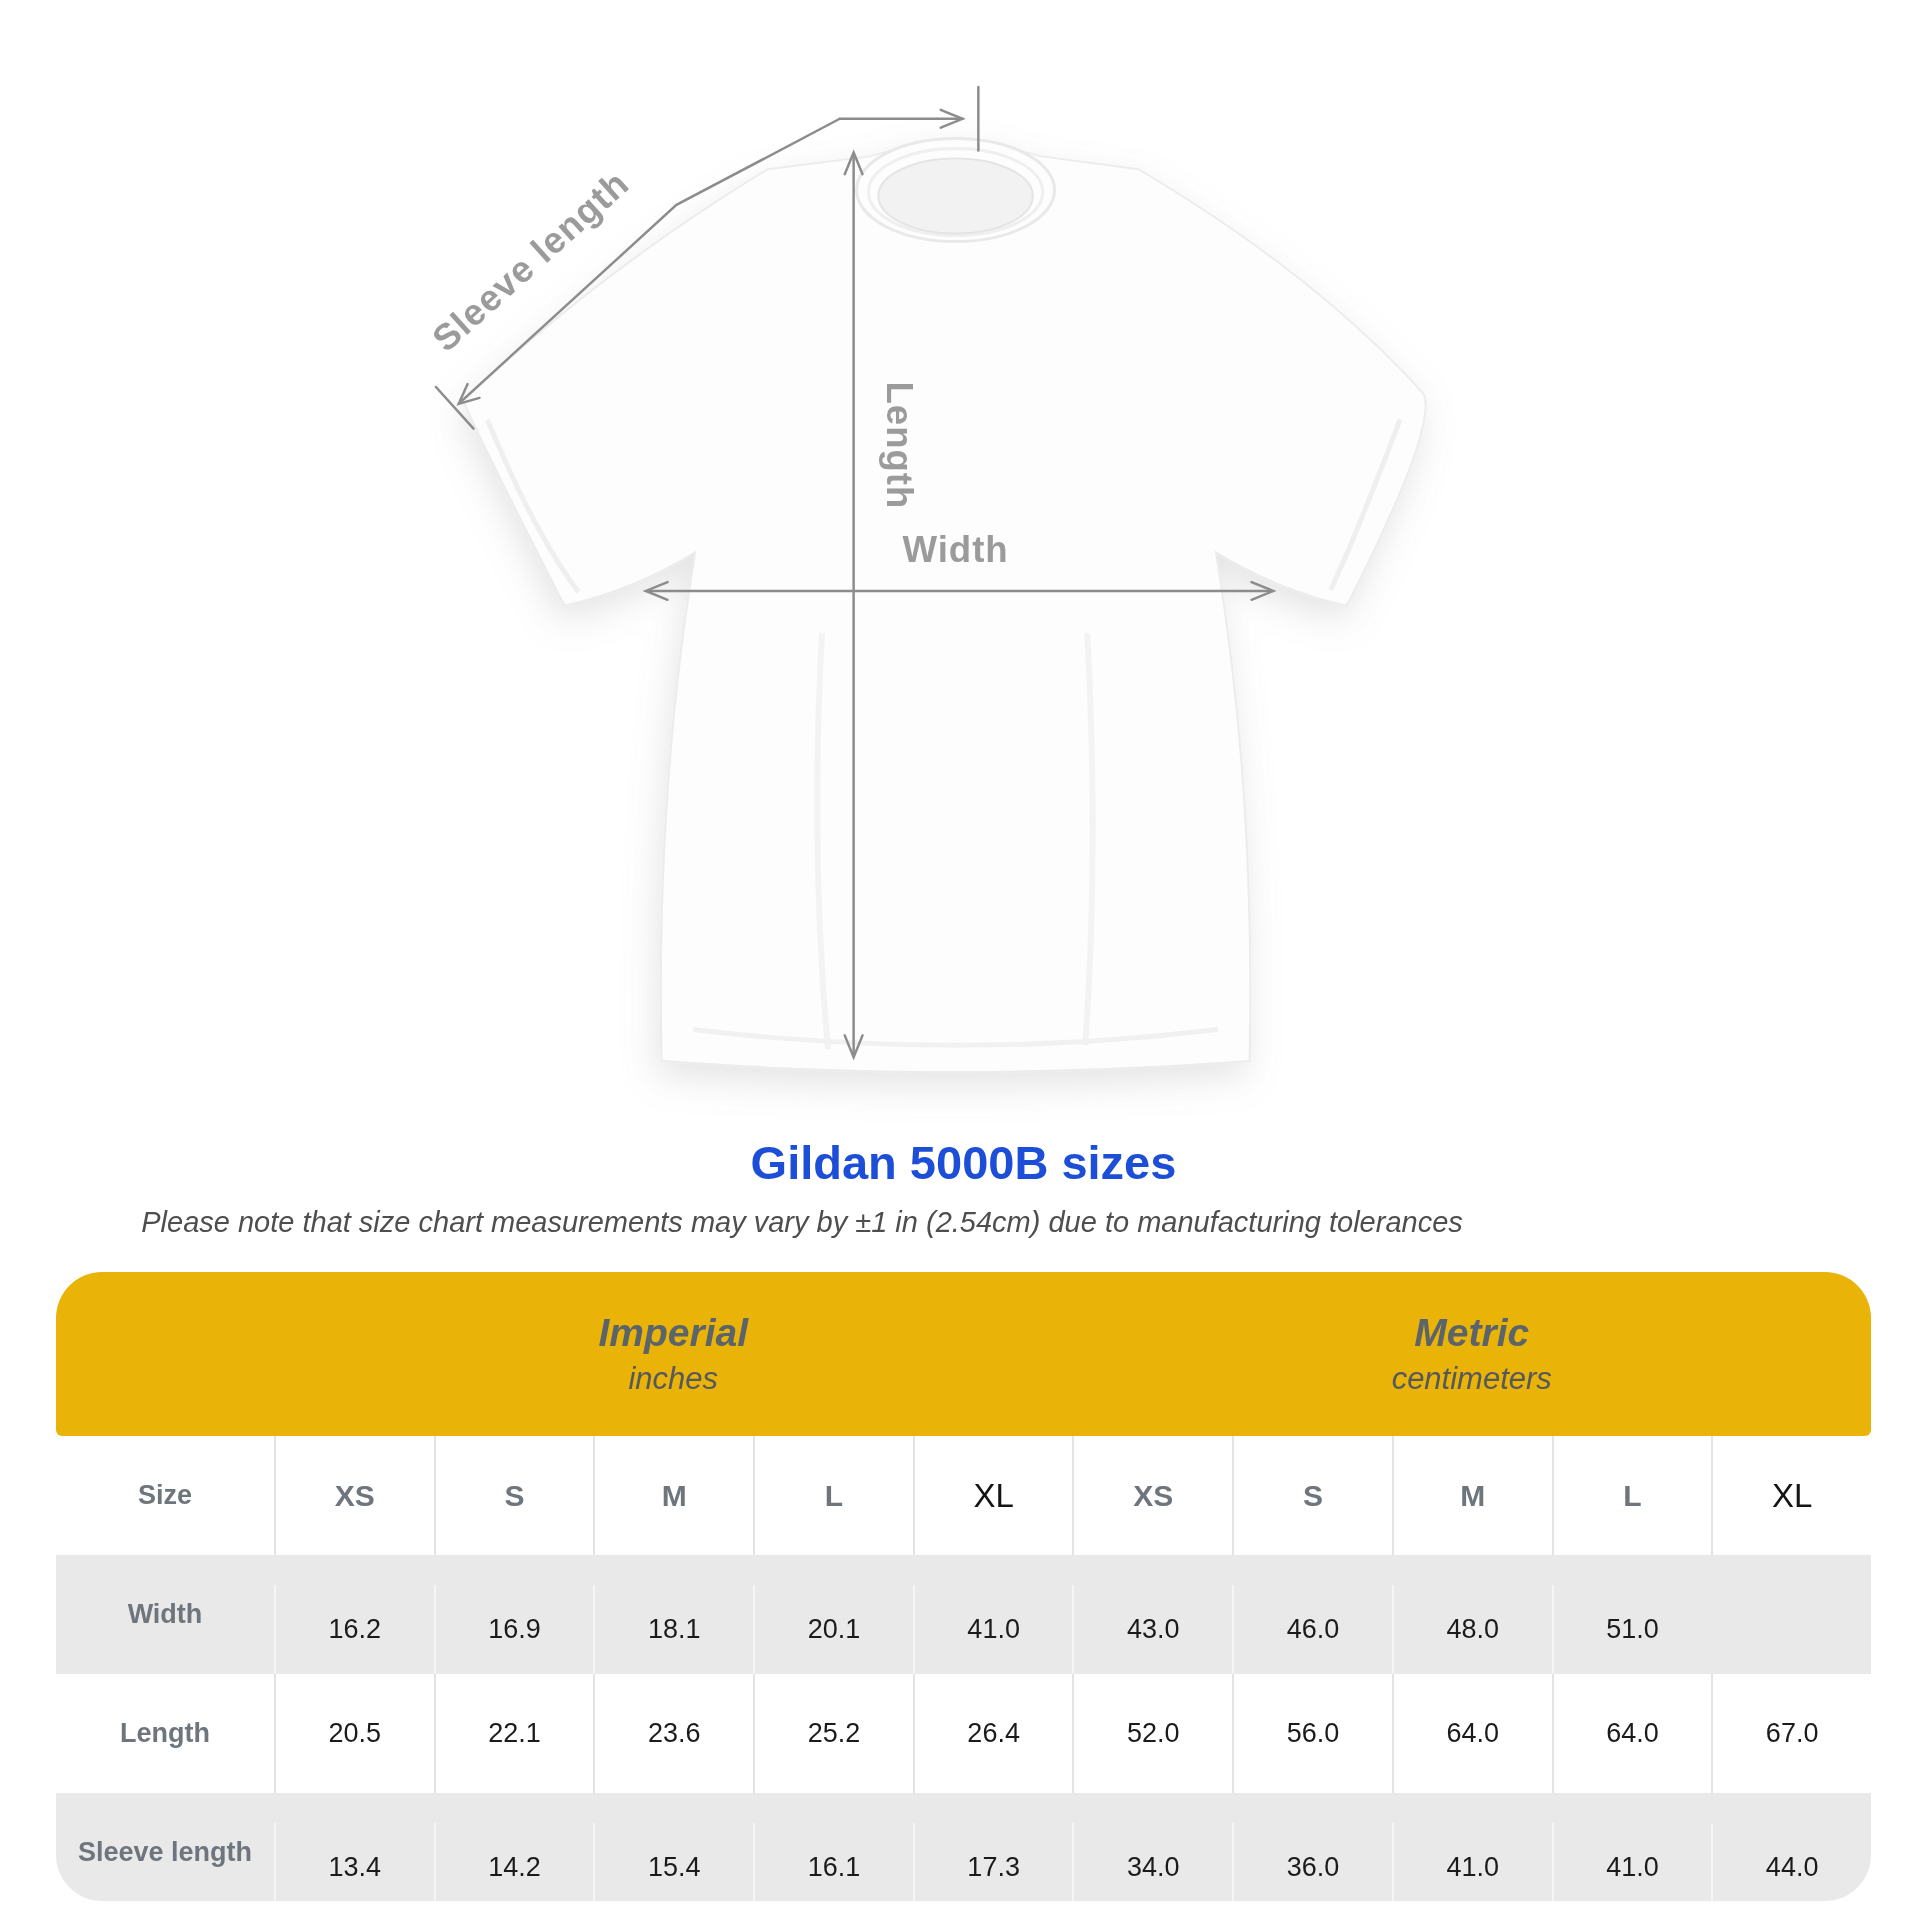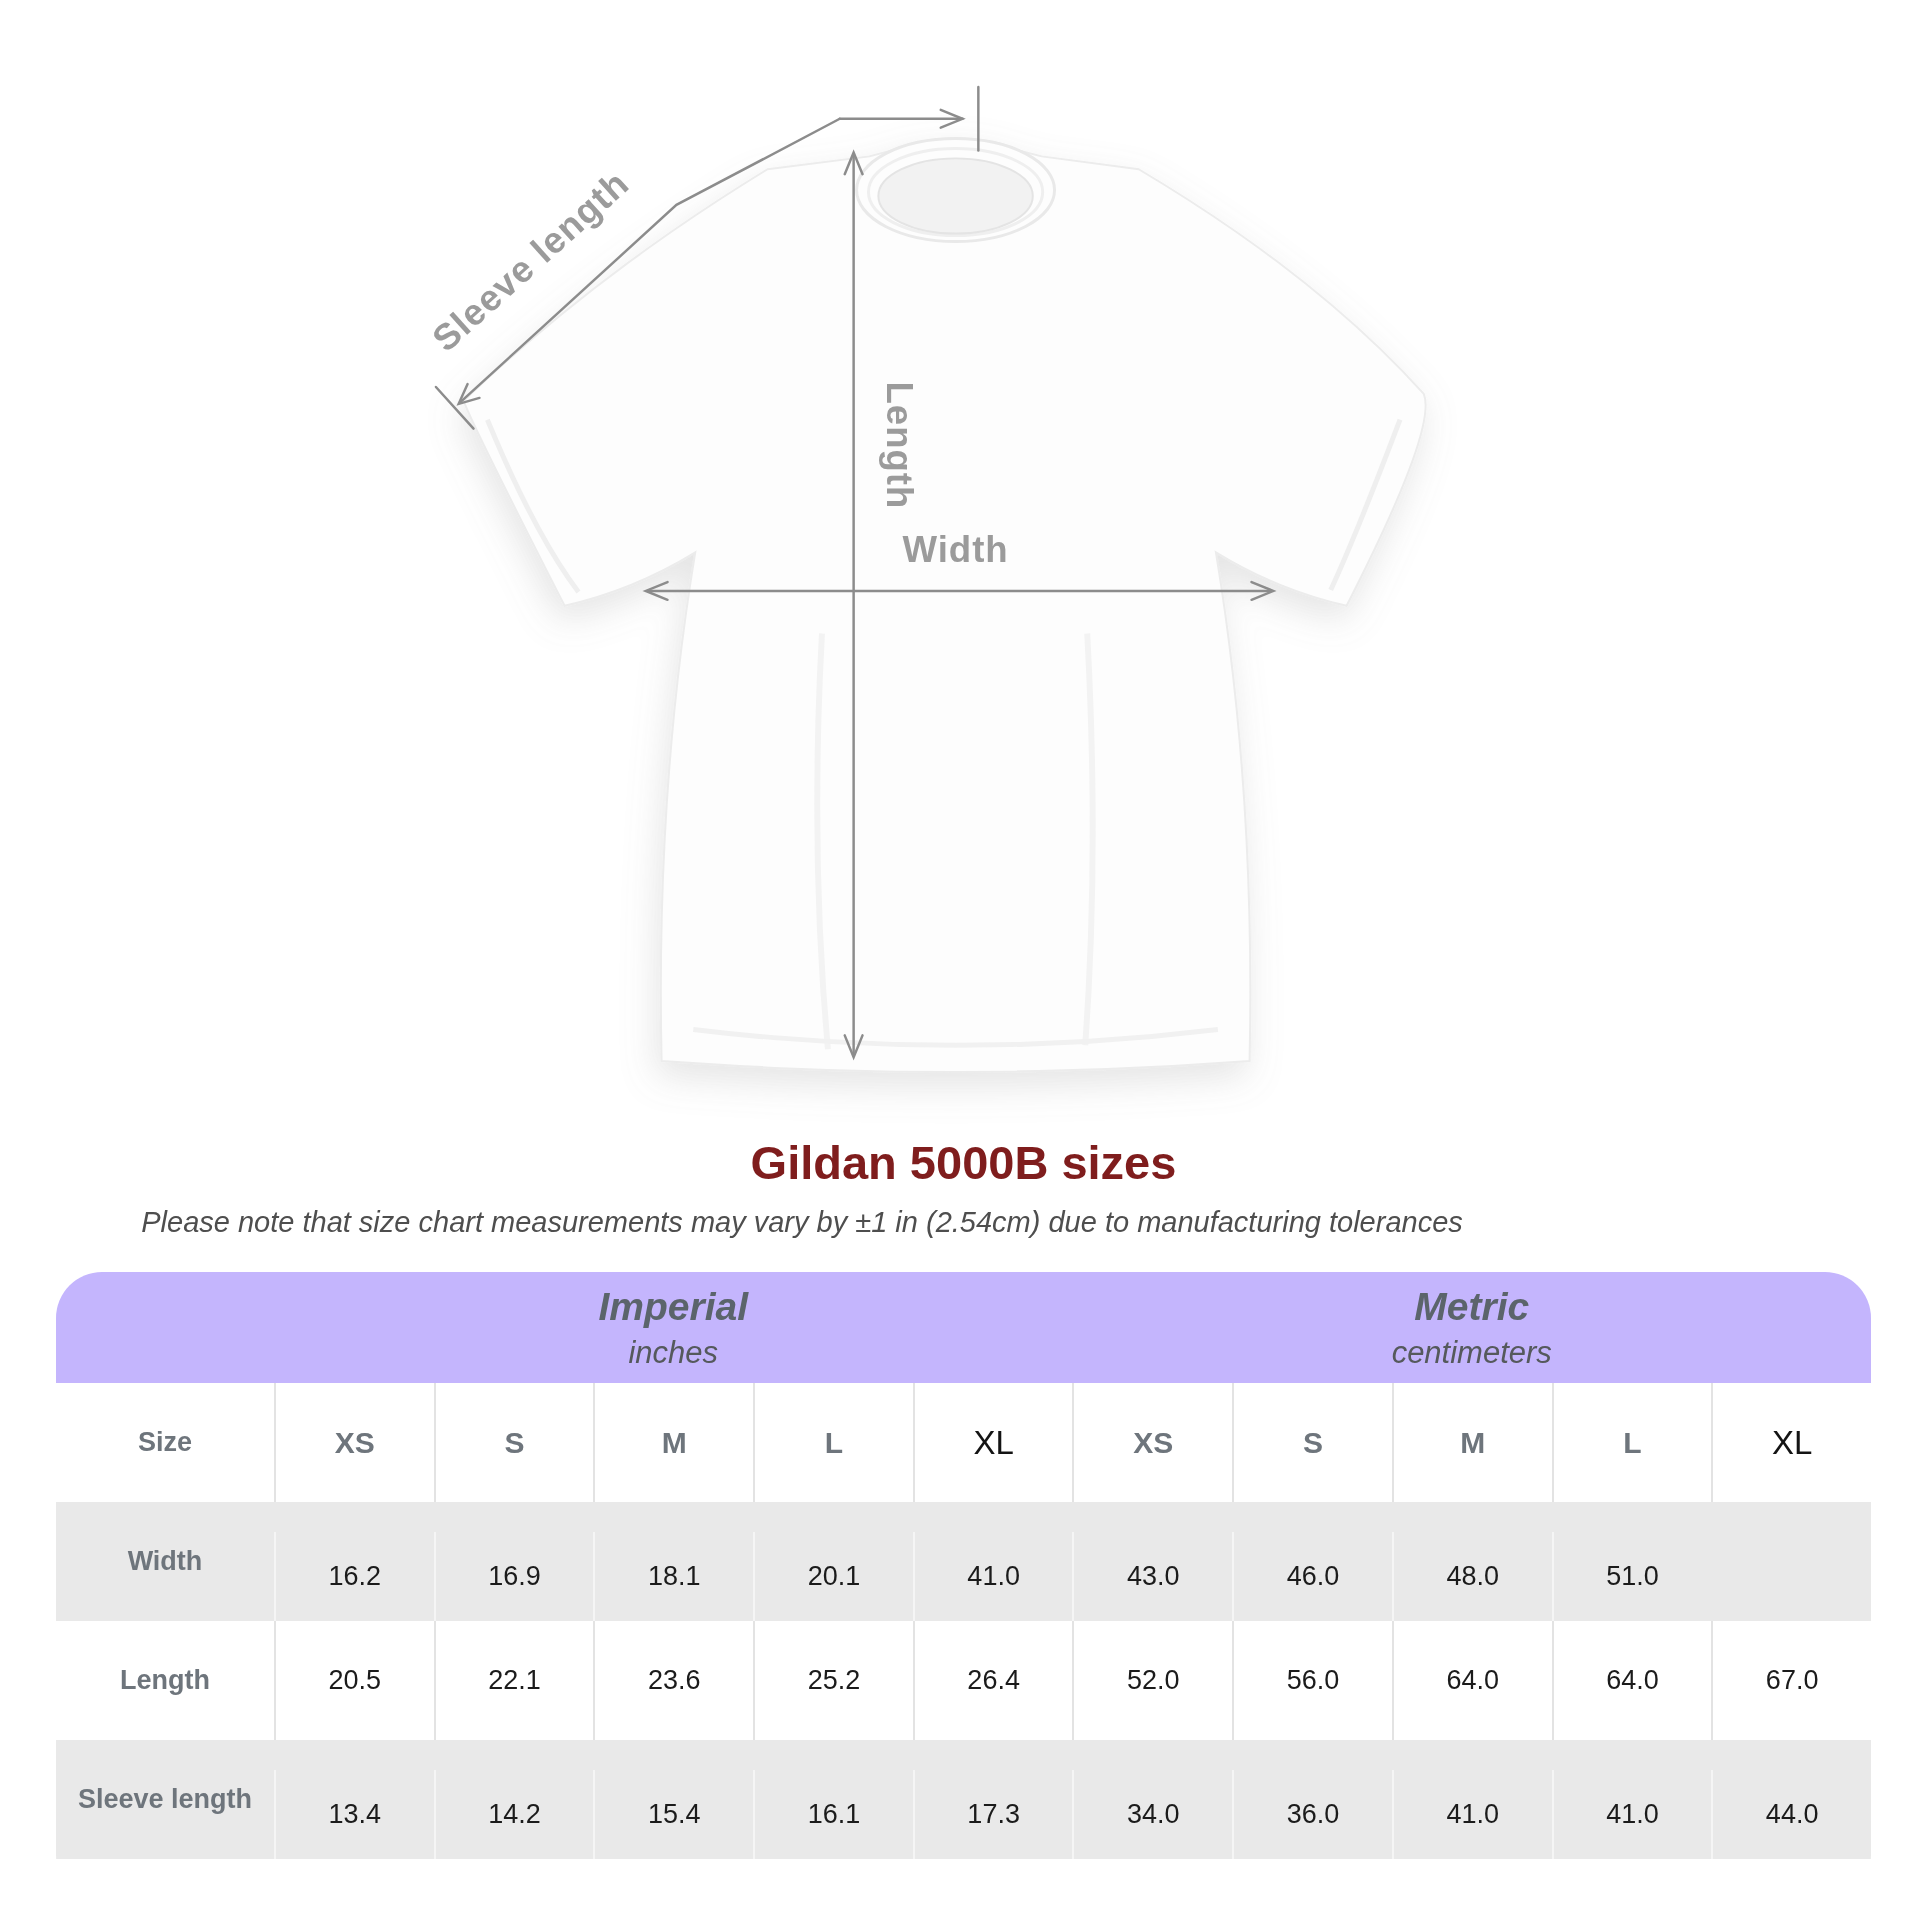--- a/index.html
+++ b/index.html
@@ -8,33 +8,33 @@
     font-family:"Liberation Sans", sans-serif;
   }
   
   .figure{position:absolute;left:0;top:0;width:1927px;height:1168px;}
   .figure svg{display:block;}
   .dim-line{stroke:#8c8c8c;stroke-width:2.5;fill:none;stroke-linecap:round;}
   .dim-label{fill:#9b9b9b;font-weight:bold;font-size:37px;letter-spacing:1px;}
   
   .chart-title{
     position:absolute;left:0;top:1135px;width:1927px;text-align:center;
-    font-size:47px;font-weight:bold;color:#7f1d1d;
+    font-size:47px;font-weight:bold;color:#1d4ed8;
   }
   .chart-sub{
     position:absolute;left:0;top:1206px;width:1604px;text-align:center;
     font-size:29px;font-style:italic;color:#4e4e4e;
   }
   
   .size-table{
     position:absolute;left:56px;top:1272px;width:1815px;height:629px;
     border-radius:46px;overflow:hidden;background:#ffffff;
   }
   .band{
-    display:grid;grid-template-columns:218px 1fr 1fr;height:111px;background:#c4b5fd;
+    display:grid;grid-template-columns:218px 1fr 1fr;height:164px;background:#eab308;border-radius:6px;
   }
   .band-section{display:flex;flex-direction:column;align-items:center;justify-content:center;gap:6px;}
   .band-title{font-size:39px;font-weight:bold;font-style:italic;color:#5b646b;}
   .band-unit{font-size:31px;font-style:italic;color:#55595c;}
   .trow{display:grid;grid-template-columns:218px repeat(10,1fr);height:119px;}
   .trow .cell{
     display:flex;align-items:center;justify-content:center;
     font-size:27px;color:#1b1b1b;
   }
   .trow.white{background:#ffffff;}

